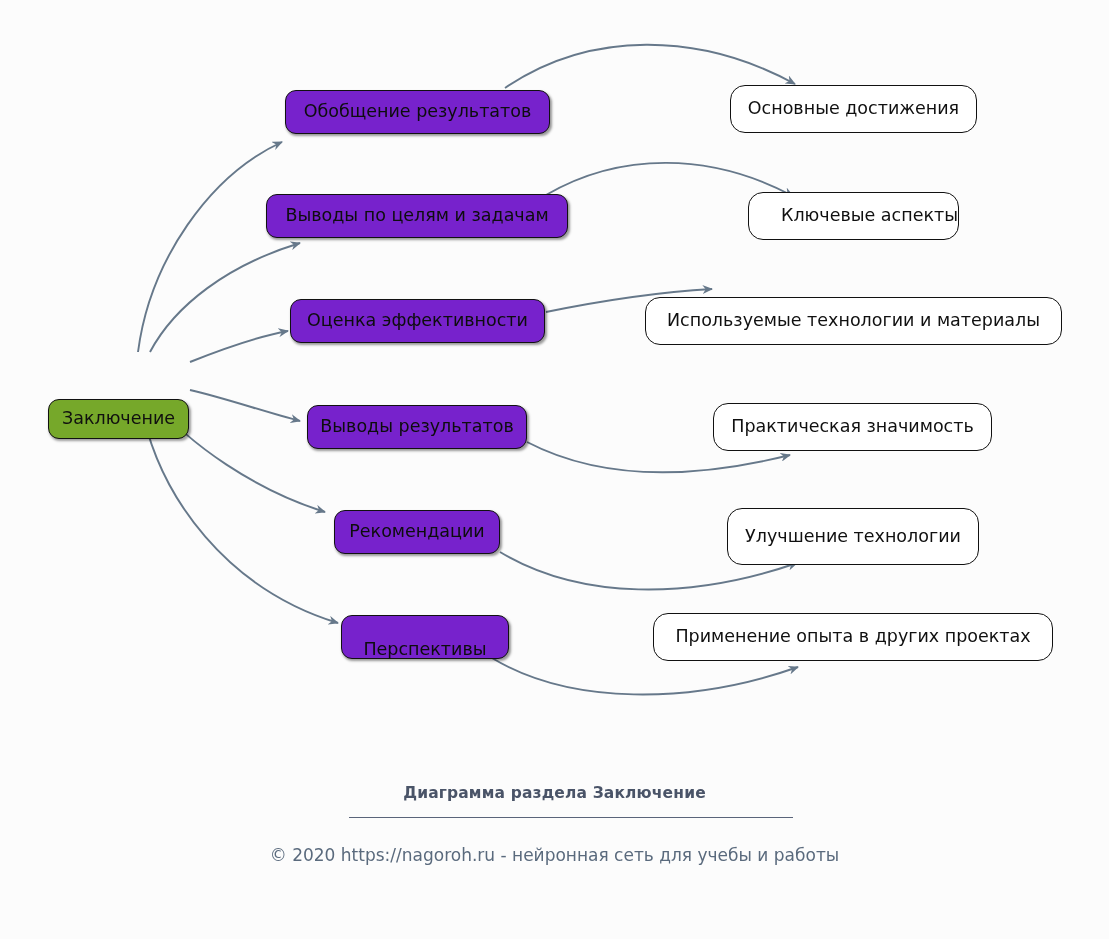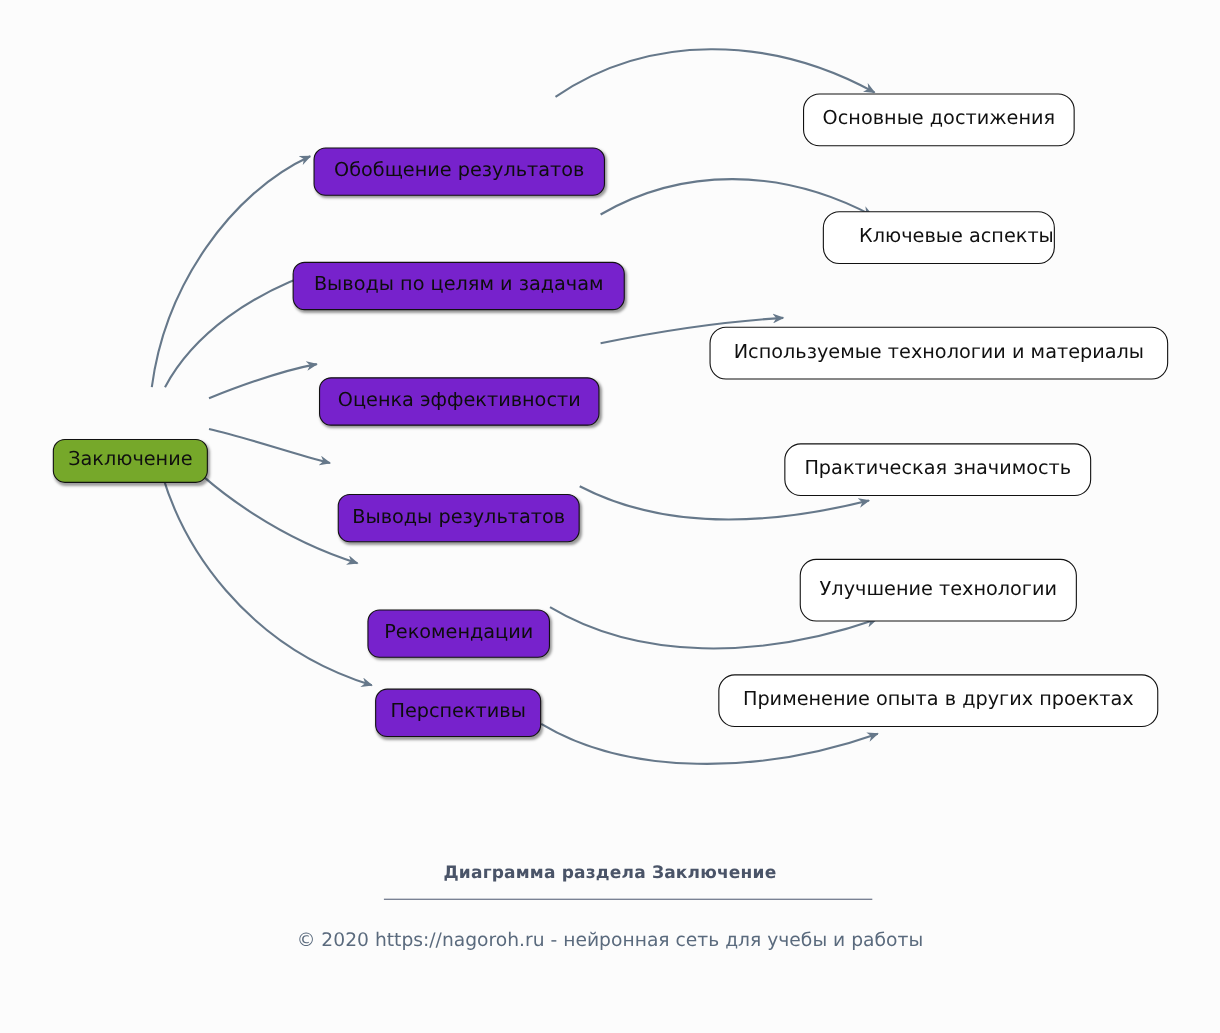--- a/index.html
+++ b/index.html
@@ -44,21 +44,20 @@
     margin-top: 44px;
   }
 
   .node-branch {
     background: #7722cc;
     border: 1.3px solid #111111;
     border-radius: 11px;
     color: #0d0d0d;
     font-size: 17.5px;
     box-shadow: 1.5px 2px 2.5px rgba(0,0,0,0.40);
-    margin-top: 44px;
   }
 
   .node-leaf {
     background: #ffffff;
     border: 1.35px solid #111111;
     border-radius: 15px;
     color: #101010;
     font-size: 17.5px;
   }
 
@@ -134,21 +133,21 @@
 </div>
 
 <div class="node node-branch" style="left:307px; top:405px; width:220px; height:44px;">
   <span>Выводы результатов</span>
 </div>
 
 <div class="node node-branch" style="left:334px; top:510px; width:166px; height:44px;">
   <span>Рекомендации</span>
 </div>
 
-<div class="node node-branch" style="left:341px; top:582px; width:151px; height:44px;">
+<div class="node node-branch" style="left:341px; top:615px; width:168px; height:44px;align-items:flex-end;">
   <span>Перспективы</span>
 </div>
 
 <div class="node node-leaf" style="left:730px; top:85px; width:247px; height:48px;">
   <span>Основные достижения</span>
 </div>
 
 <div class="node node-leaf" style="left:748px; top:192px; width:211px; height:48px;justify-content:flex-end;">
   <span>Ключевые аспекты</span>
 </div>

